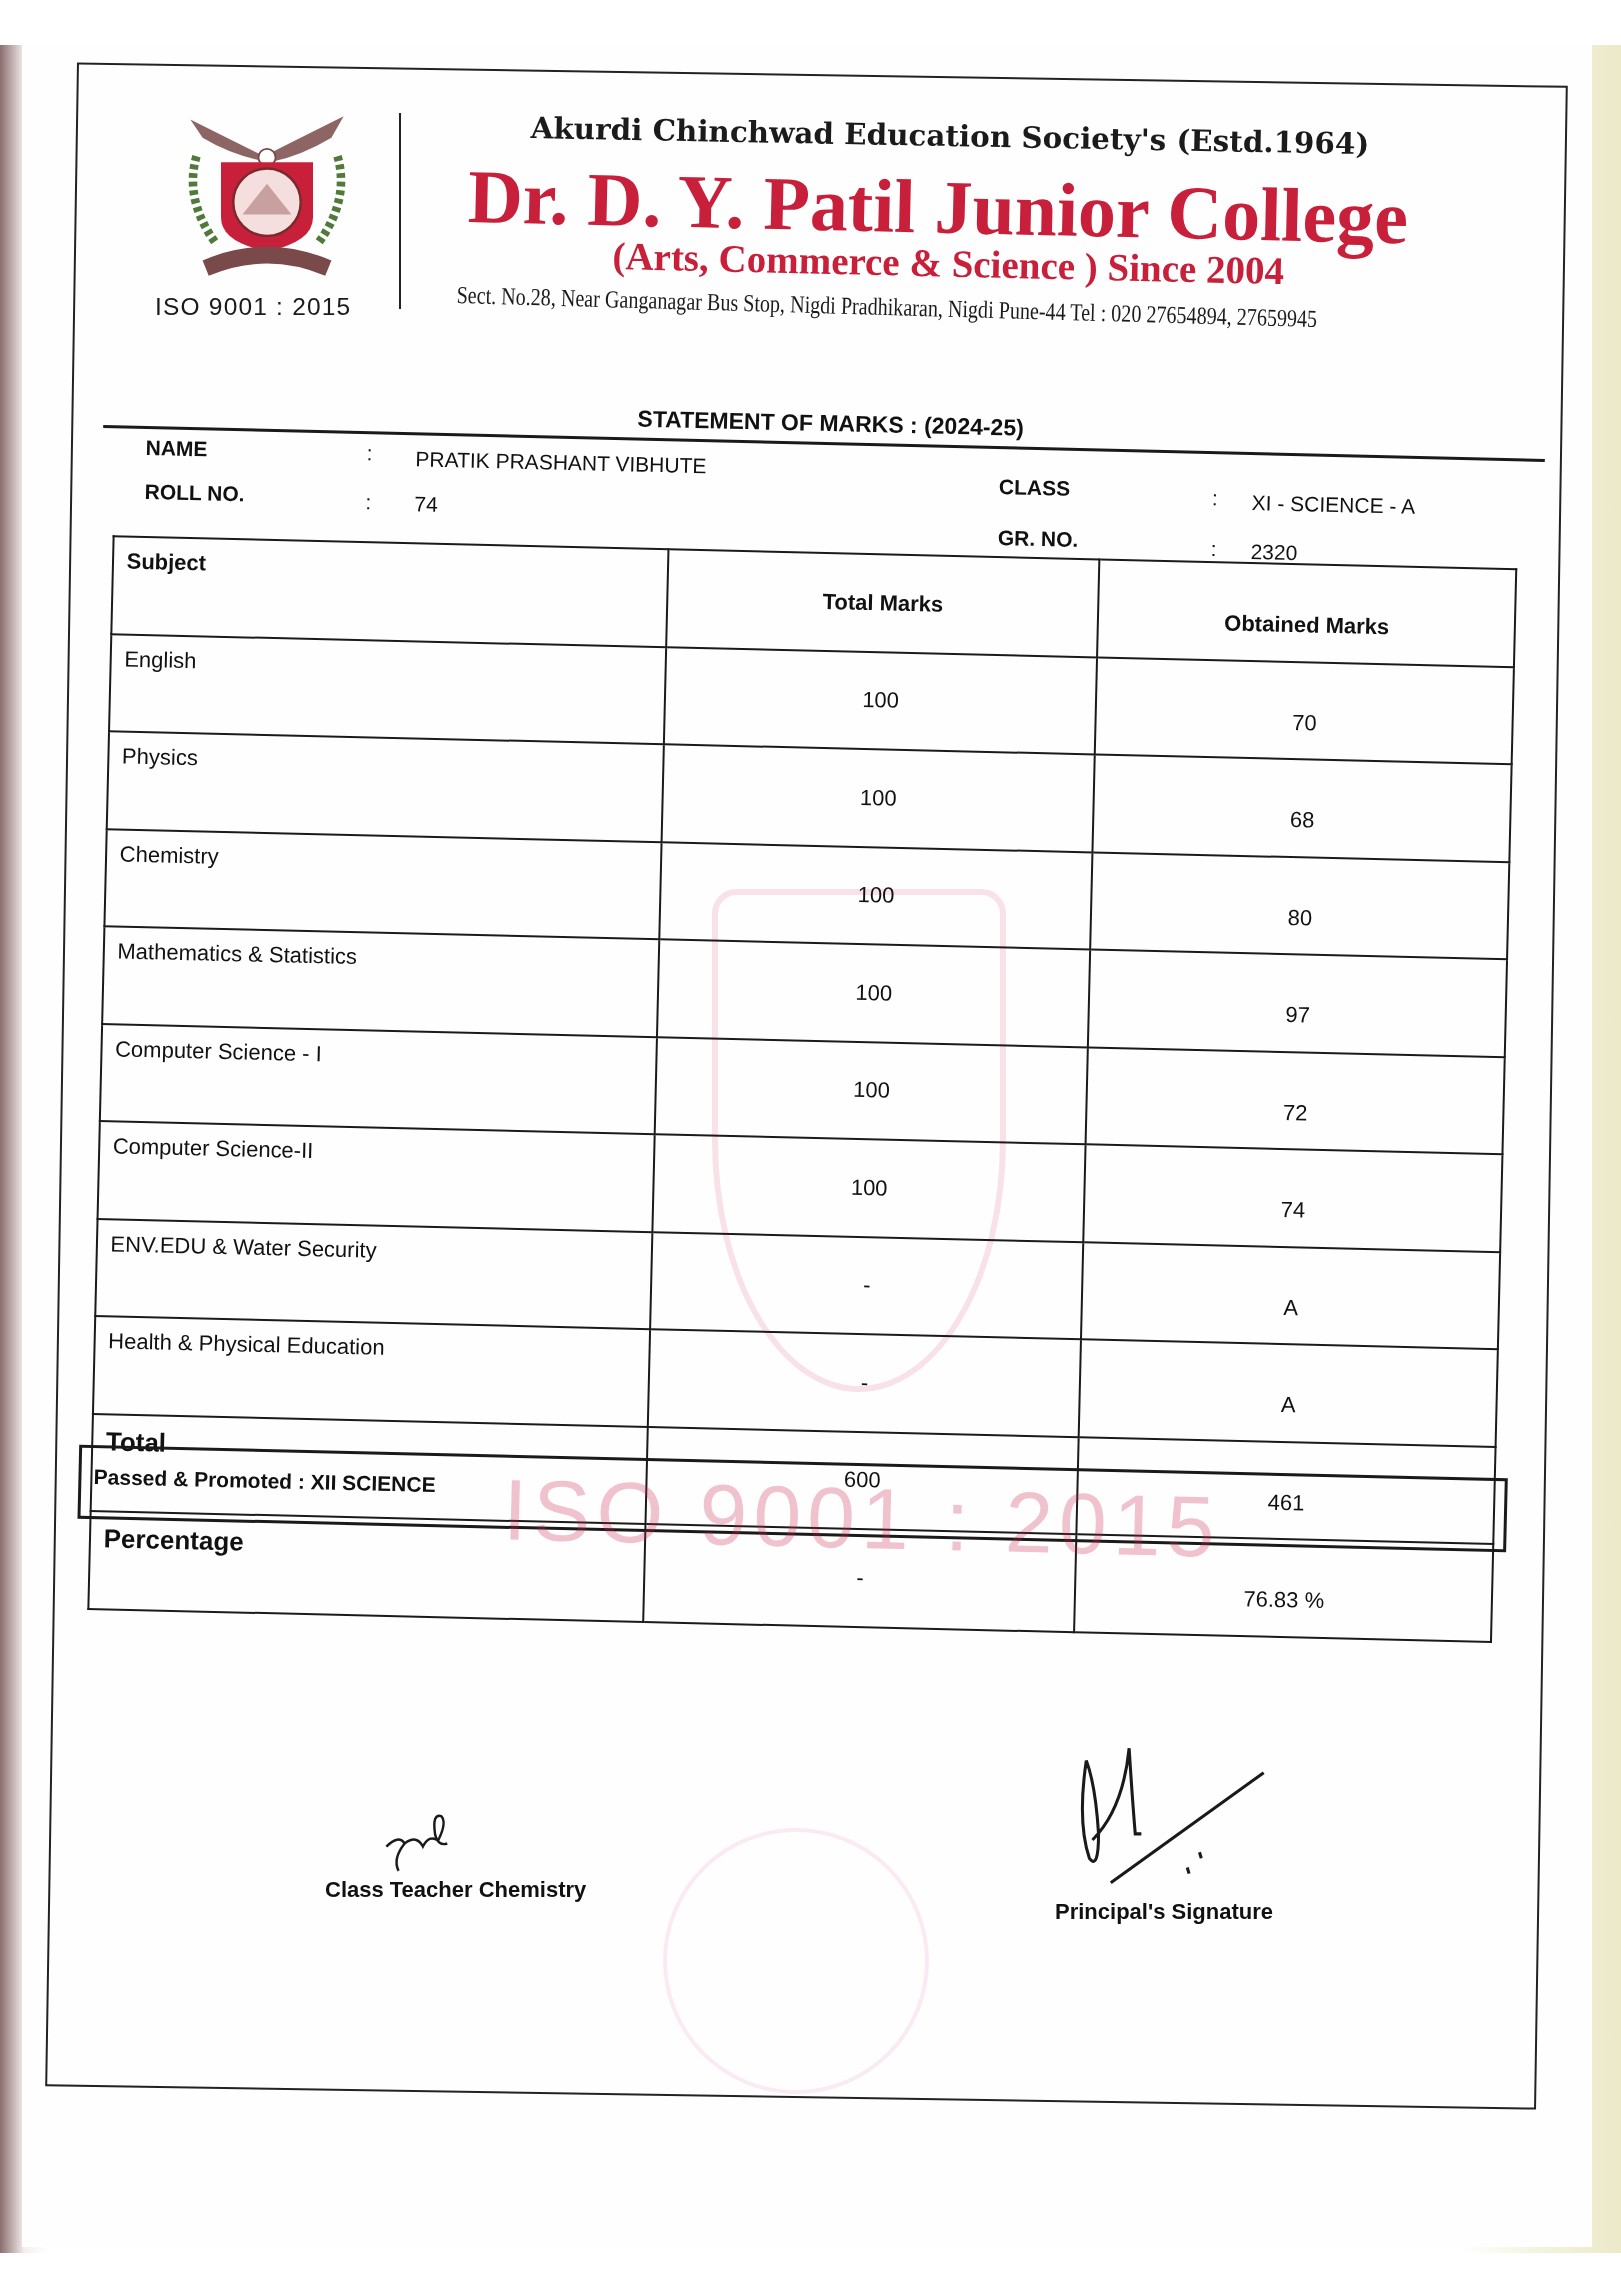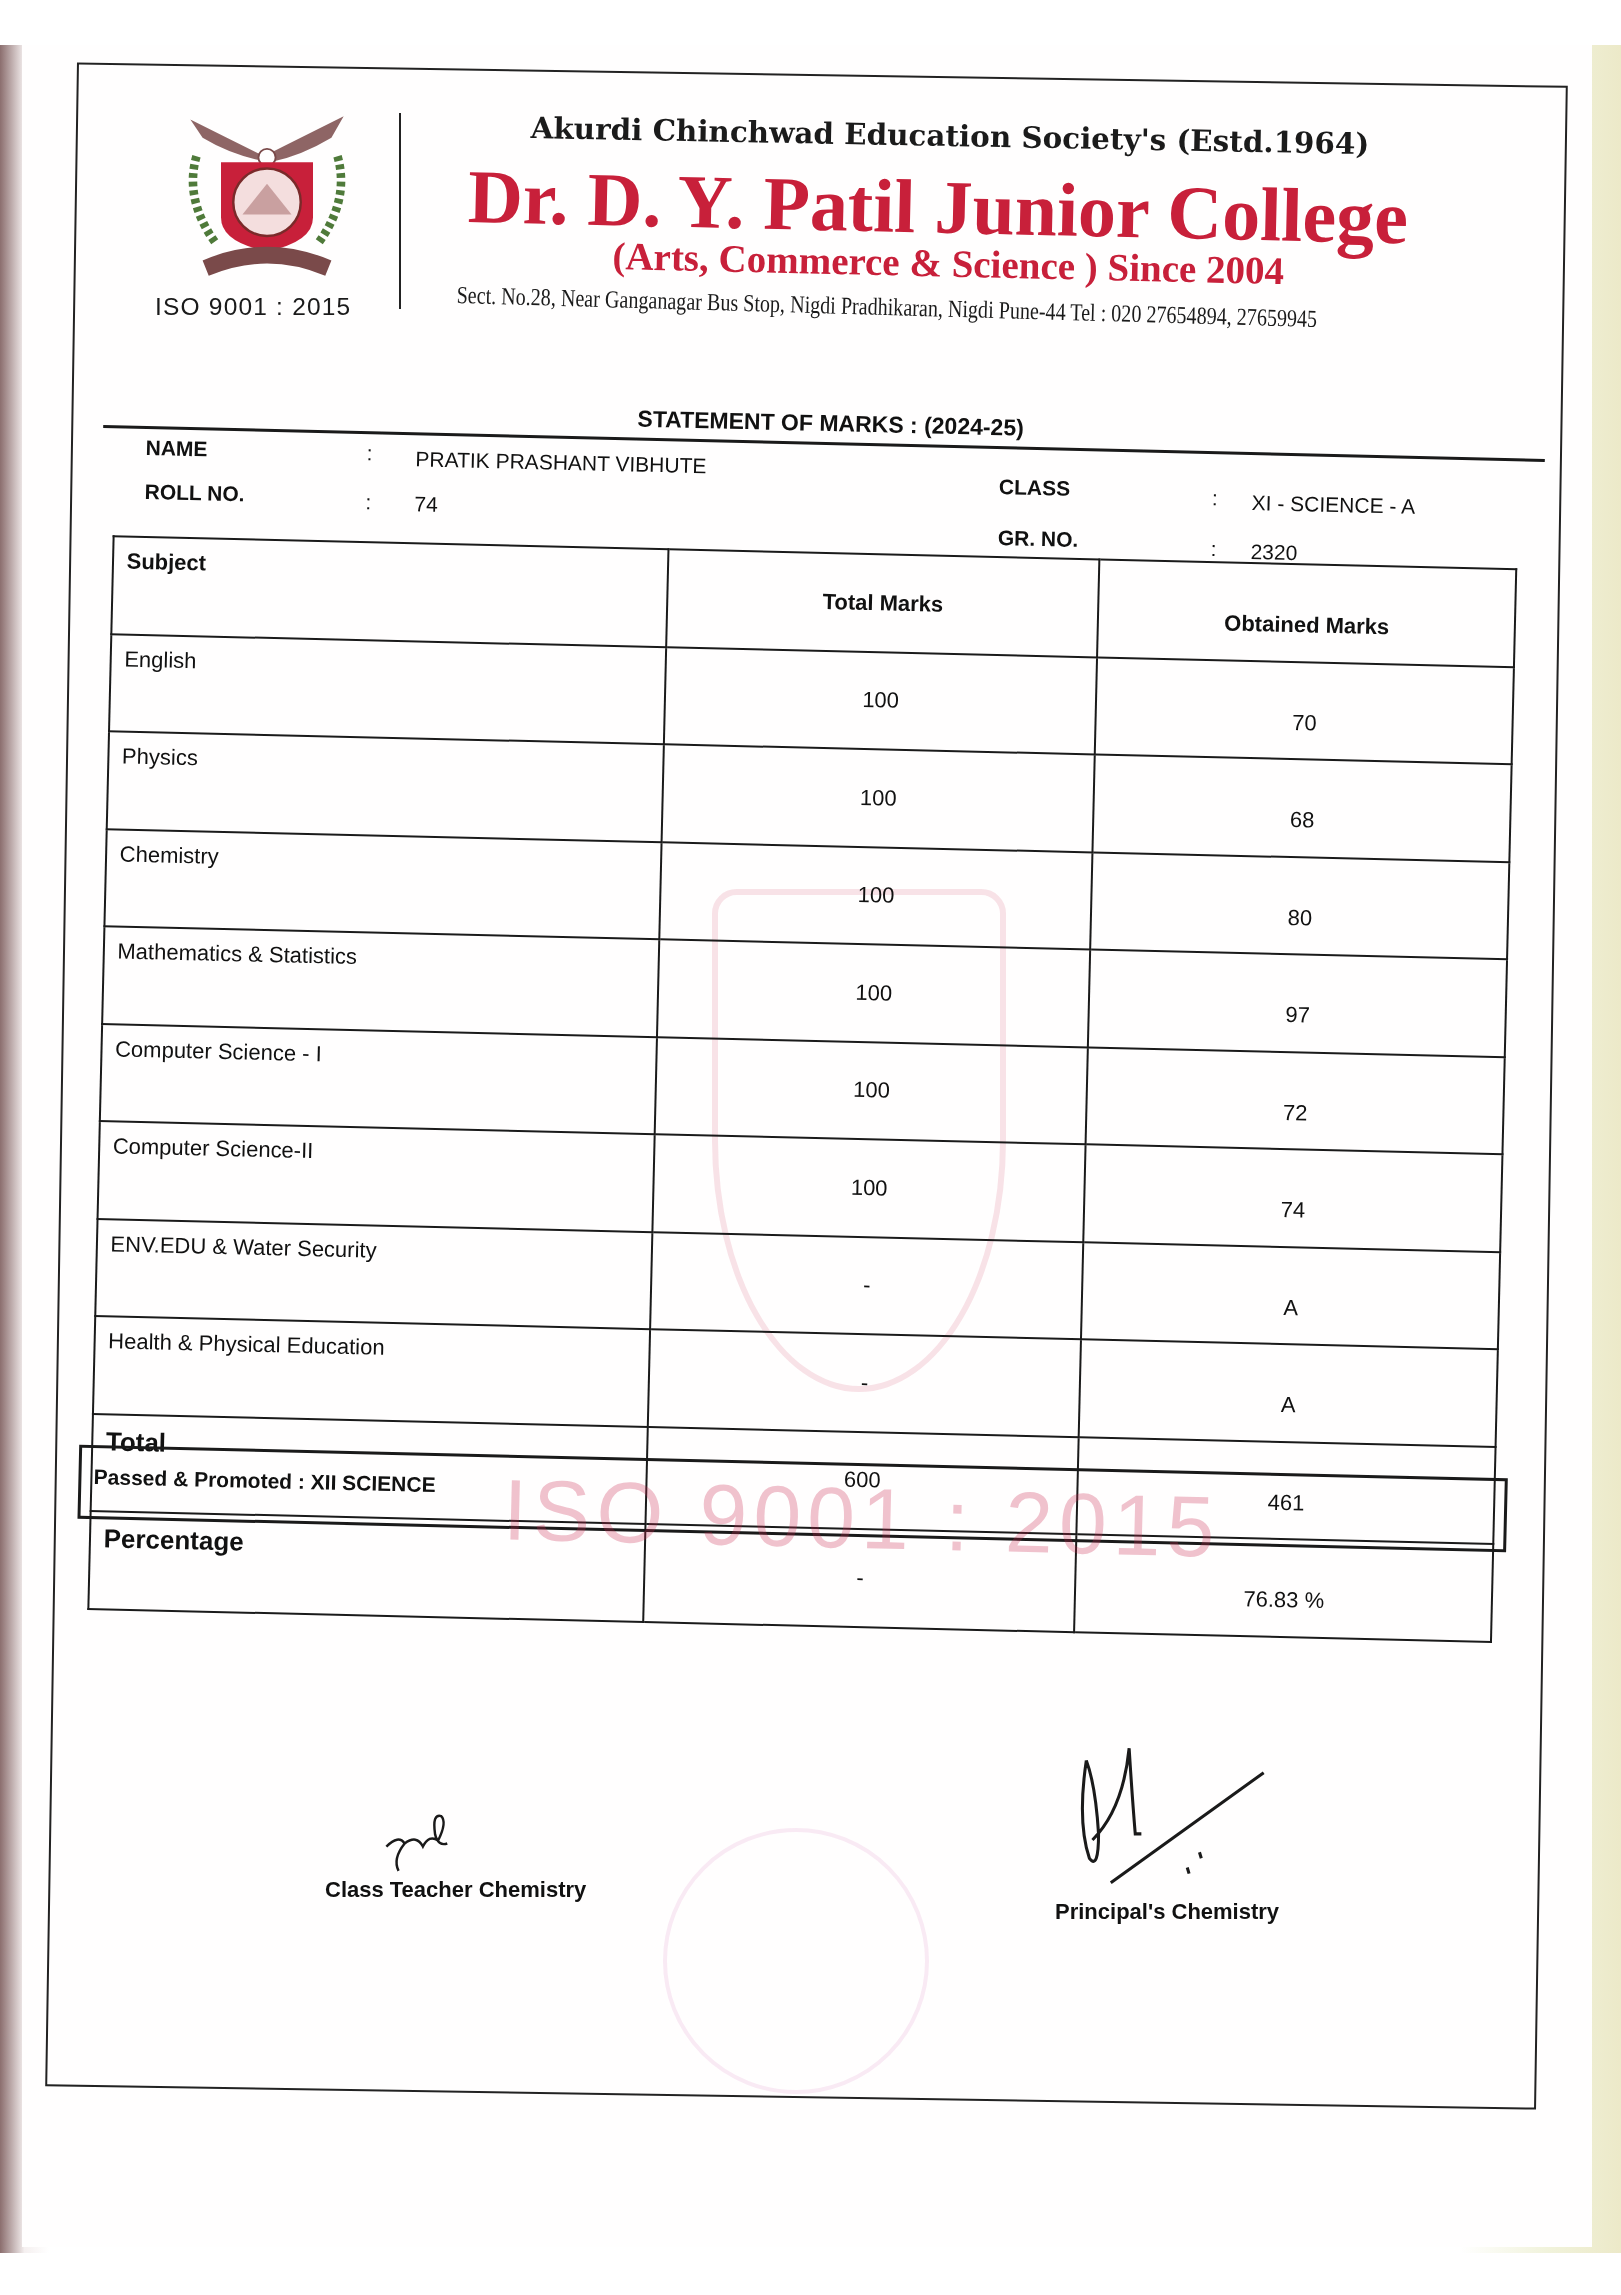--- a/index.html
+++ b/index.html
@@ -202,14 +202,14 @@
 <div class="iso-stamp">ISO 9001 : 2015</div>
 
 <svg class="sig" style="left:380px; top:1810px;" width="98" height="67" viewBox="0 0 160 110">
   <path d="M10 60 Q30 40 40 55 Q20 80 30 100 M40 55 Q60 40 70 60 Q80 40 95 50 Q110 20 100 10 Q85 5 90 40 Q95 60 110 55" stroke="#1a1a1a" stroke-width="4" fill="none"></path>
 </svg>
 <div class="sig-label" style="left:325px; top:1877px;">Class Teacher Chemistry</div>
 
 <svg class="sig" style="left:1074px; top:1736px;" width="202" height="159" viewBox="0 0 330 260">
   <path d="M20 40 Q5 140 25 200 Q40 220 40 160 Q35 80 20 40 M30 170 Q80 120 90 20 Q95 100 100 160 L110 160 M60 240 L310 60 M185 215 L188 225 M205 190 L208 200" stroke="#1a1a1a" stroke-width="5" fill="none"></path>
 </svg>
-<div class="sig-label" style="left:1055px; top:1899px;">Principal's Chemistry</div>
+<div class="sig-label" style="left:1055px; top:1899px;">Principal's Signature</div>
 
 
 </body></html>

